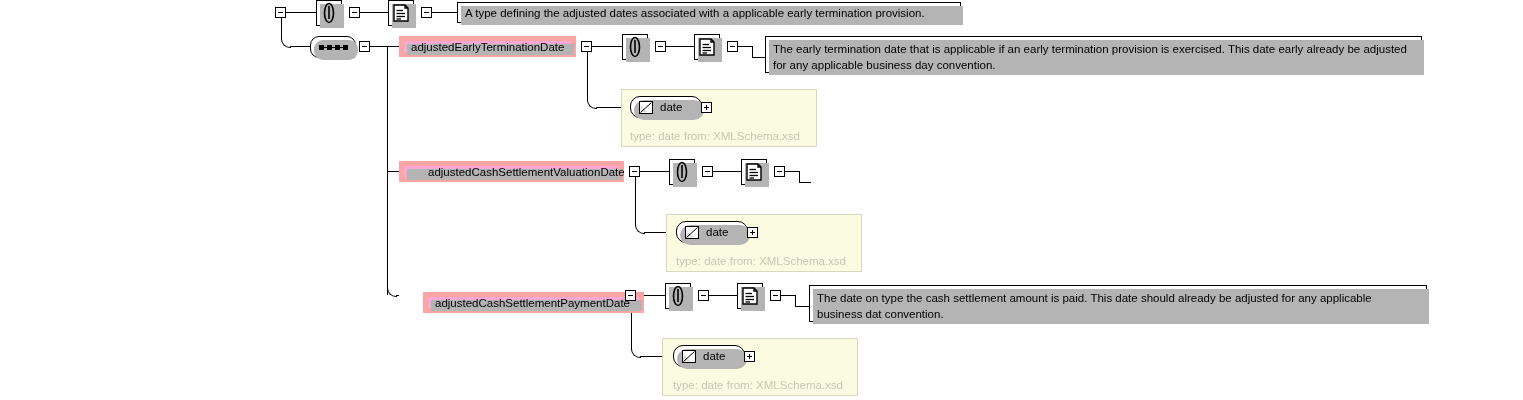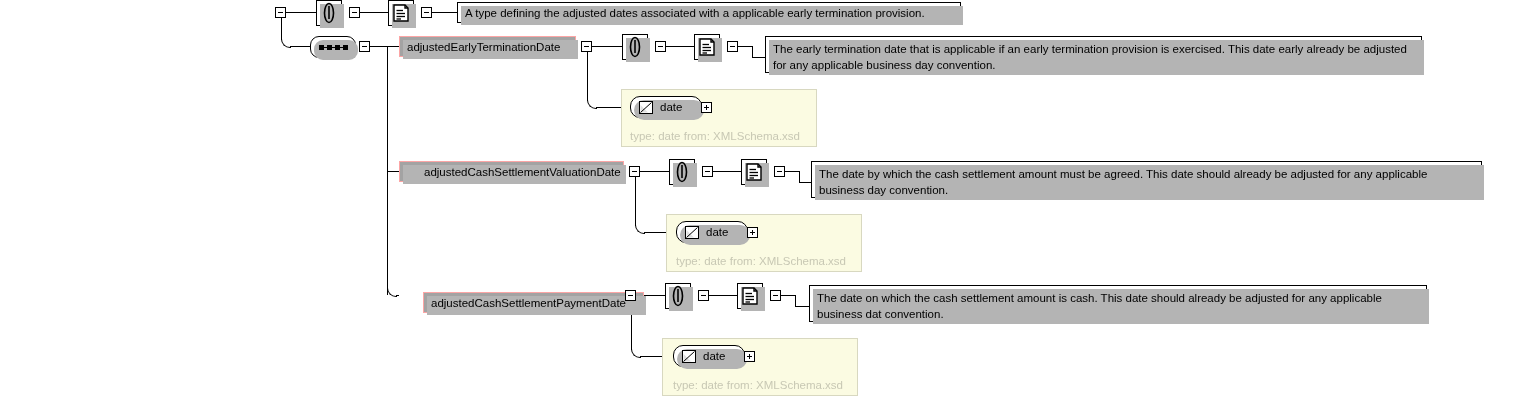--- a/index.html
+++ b/index.html
@@ -68,22 +68,22 @@
     background: #fff;
     margin-right: 7px;
     flex: 0 0 auto;
   }
   .root-label { line-height: 1; }
 
   
   .node-elem {
     position: absolute;
     box-sizing: border-box;
-    border: 1px solid #fca5a5;
-    background: #a3a3a3;
+    border: 5px solid #fca5a5;
+    background: #f9a8d4;
     display: flex;
     align-items: center;
     padding-left: 7px;
     white-space: nowrap;
     z-index: 2;
   }
   .node-elem .shade {
     position: absolute;
     left: 3px; top: 3px;
     width: 100%; height: 100%;
@@ -406,24 +406,20 @@
   </div>
 
   <div class="toggle" style="left:774px; top:166px;">
     <i class="hbar"></i>
   </div>
 
   <div class="ln h" style="left:785px; top:171px; width:14px;"></div>
   <div class="ln v" style="left:799px; top:171px; height:11px;"></div>
   <div class="ln h" style="left:799px; top:182px; width:12px;"></div>
 
-  <div class="note" style="left:811px; top:161px; width:671px; height:37px;">
-    <span class="shade"></span>
-    <span>The date by which the cash settlement amount must be agreed. This date should already be adjusted for any applicable business day convention.</span>
-  </div>
 
   <div class="ln v" style="left:635px; top:176px; height:50px;"></div>
   <div class="elbow" style="left:635px; top:224px; width:9px; height:9px;"></div>
   <div class="ln h" style="left:644px; top:232px; width:23px;"></div>
 
   <div class="typepanel" style="left:666px; top:214px; width:196px; height:58px;"></div>
 
   <div class="type-node" style="left:676px; top:221px; width:72px;">
     <span class="shade"></span>
     <span class="type-glyph">
@@ -486,21 +482,21 @@
   <div class="toggle" style="left:770px; top:290px;">
     <i class="hbar"></i>
   </div>
 
   <div class="ln h" style="left:781px; top:295px; width:14px;"></div>
   <div class="ln v" style="left:795px; top:295px; height:11px;"></div>
   <div class="ln h" style="left:795px; top:306px; width:14px;"></div>
 
   <div class="note" style="left:809px; top:285px; width:618px; height:37px;">
     <span class="shade"></span>
-    <span>The date on which the cash settlement amount is cash. This date should already be adjusted for any applicable business dat convention.</span>
+    <span>The date on type the cash settlement amount is paid. This date should already be adjusted for any applicable business dat convention.</span>
   </div>
 
   <div class="ln v" style="left:631px; top:300px; height:50px;"></div>
   <div class="elbow" style="left:631px; top:348px; width:9px; height:9px;"></div>
   <div class="ln h" style="left:640px; top:356px; width:23px;"></div>
 
   <div class="typepanel" style="left:662px; top:338px; width:196px; height:58px;"></div>
 
   <div class="type-node" style="left:673px; top:345px; width:72px;">
     <span class="shade"></span>

